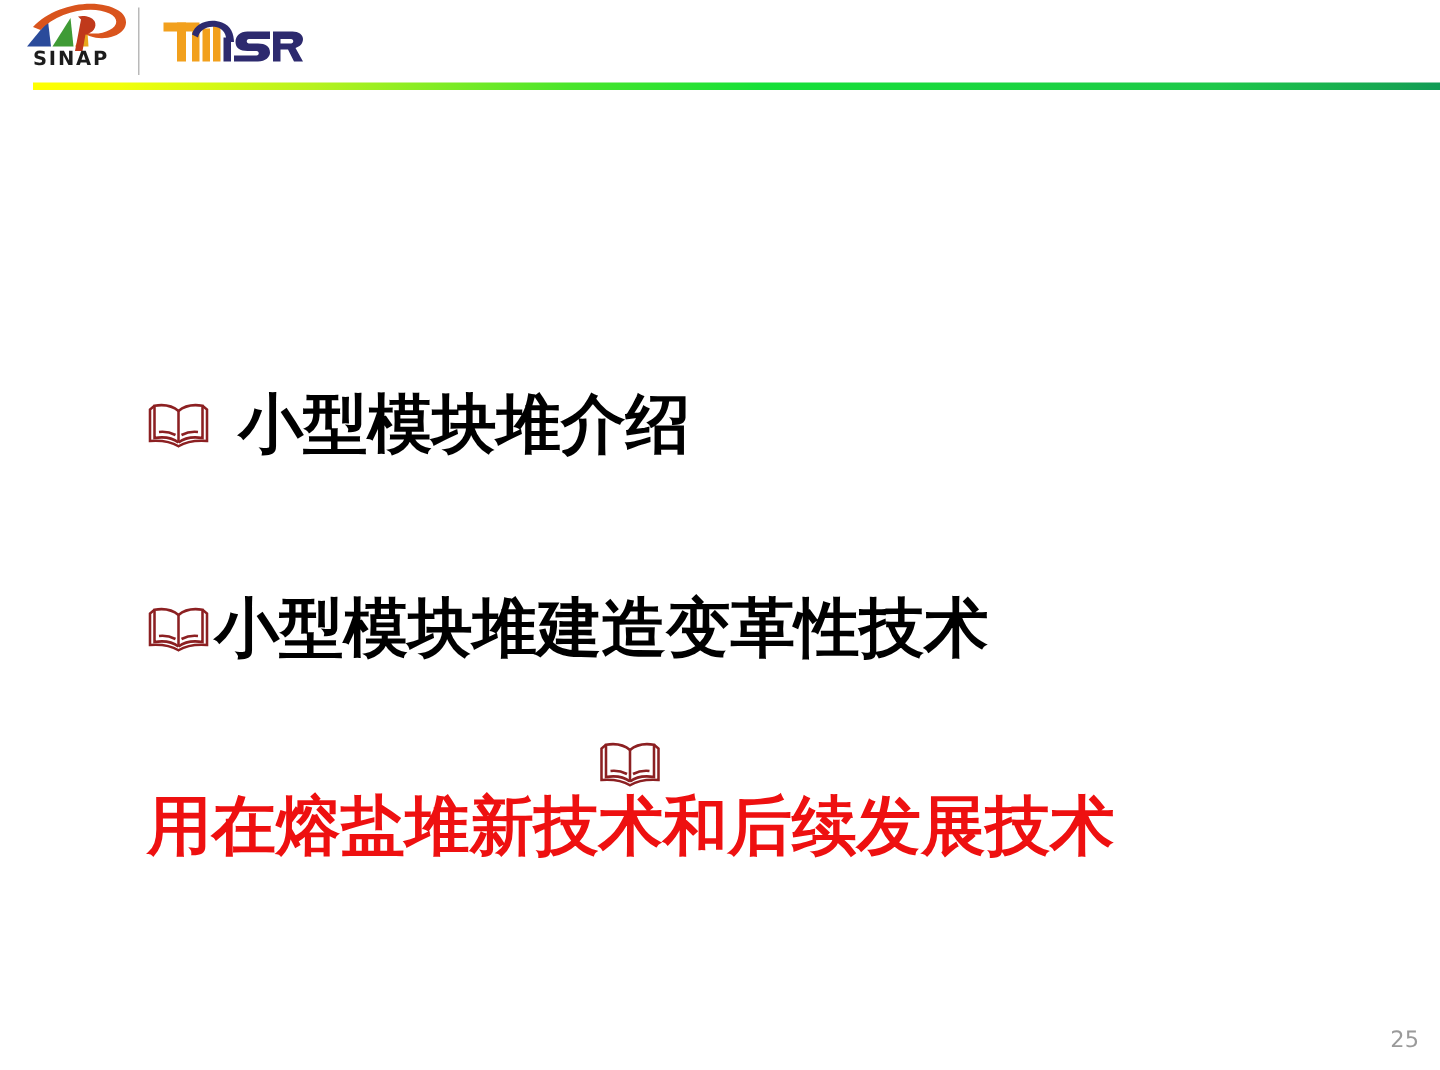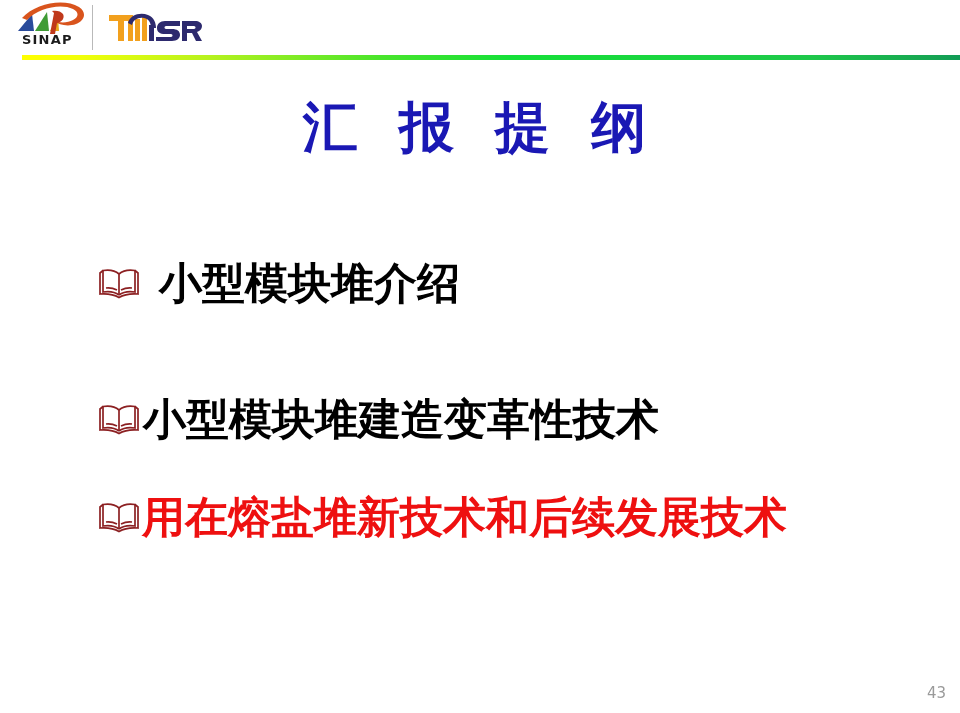--- a/index.html
+++ b/index.html
@@ -108,21 +108,21 @@
     width: 960px;
   }
   .outline-item {
     position: absolute;
     display: flex;
     align-items: center;
     white-space: nowrap;
   }
   .outline-item.row-1 { left: 98px;  top: 18px; }
   .outline-item.row-2 { left: 98px;  top: 138px; margin-top: 16px; }
-  .outline-item.row-3 { left: 98px;  top: 252px; }
+  .outline-item.row-3 { left: 98px;  top: 252px; flex-direction: column; }
 
   .bullet-icon {
     flex: 0 0 auto;
     display: block;
     width: 42px;
     height: 34px;
   }
   .outline-item.row-1 .bullet-icon { margin-right: 19px; }
   .outline-item.row-2 .bullet-icon { margin-right: 3px; }
   .outline-item.row-3 .bullet-icon { margin-right: 2px; }
@@ -193,21 +193,20 @@
                C49 21 52 23 57 23 L63 23 C65 23 65 26 63 26 L48 26 Z" fill="#2d2a6e"></path>
 
       <path d="M74 30 L79 30 L79 22 L84 22 L88 30 L94 30 L89 21
                C92 20 94 18 94 15 C94 12 91 10 87 10 L74 10 Z
                M79 15 L86 15 C88 15 88 18 86 18 L79 18 Z" fill="#2d2a6e"></path>
     </svg>
 
     <div id="accent-bar"></div>
   </div>
 
-  <div id="slide-title">汇 报 提 纲</div>
 
   <div id="outline">
 
     <div class="outline-item row-1">
       <svg class="bullet-icon" viewBox="0 0 42 34">
         <g fill="none" stroke="#8c2022" stroke-width="1.7">
           <path d="M21 8 C17 4.5 11 3.5 5 4.5 L5 26 C11 25 17 26 21 29"></path>
           <path d="M21 8 C25 4.5 31 3.5 37 4.5 L37 26 C31 25 25 26 21 29"></path>
           <line x1="21" y1="8" x2="21" y2="29"></line>
           <path d="M5 4.5 L2 7 L2 28 C9 27.5 16 28.5 21 31.5 C26 28.5 33 27.5 40 28 L40 7 L37 4.5"></path>
@@ -241,15 +240,15 @@
           <path d="M5 4.5 L2 7 L2 28 C9 27.5 16 28.5 21 31.5 C26 28.5 33 27.5 40 28 L40 7 L37 4.5"></path>
           <path d="M8 22 C12 21.5 16 22.5 19 24"></path>
           <path d="M34 22 C30 21.5 26 22.5 23 24"></path>
         </g>
       </svg>
       <span class="outline-text">用在熔盐堆新技术和后续发展技术</span>
     </div>
 
   </div>
 
-  <div id="page-number">43</div>
+  <div id="page-number">25</div>
 
 </div>
 
 </body></html>

